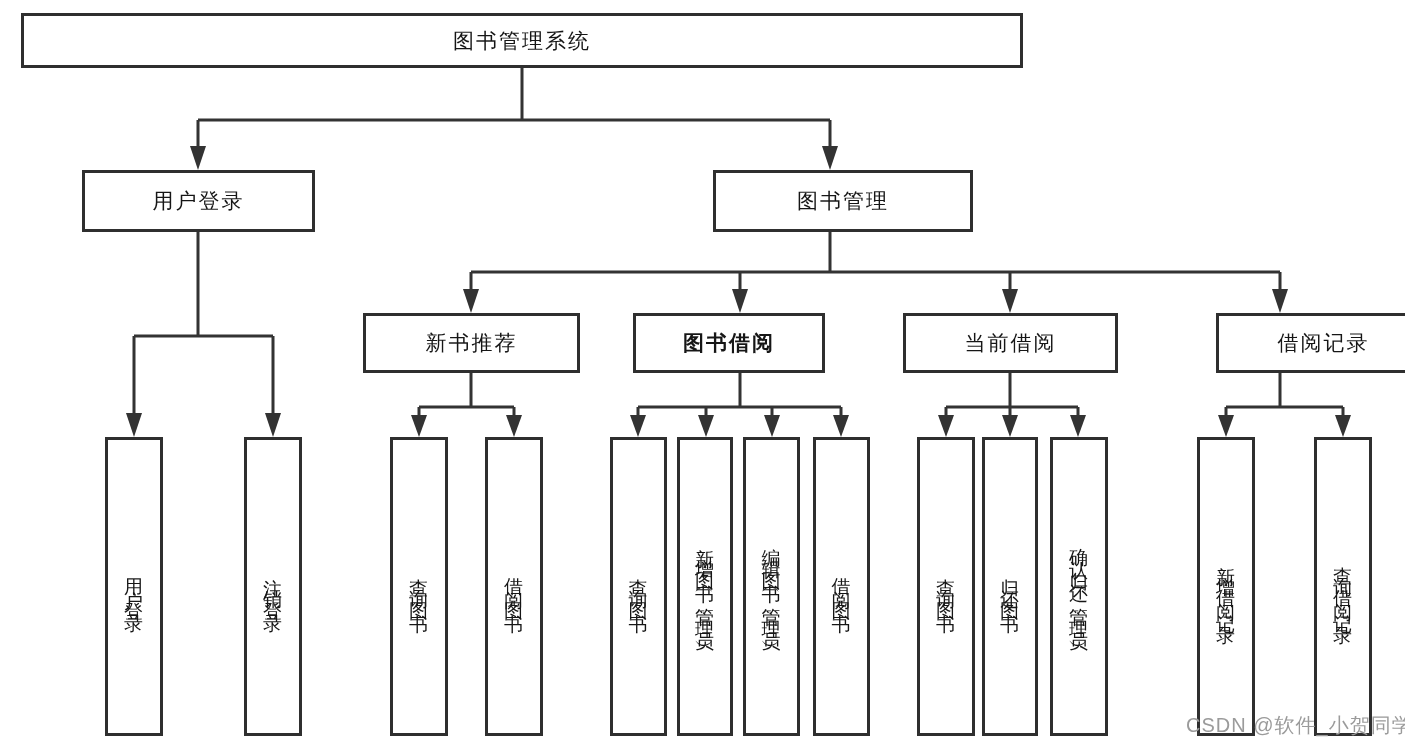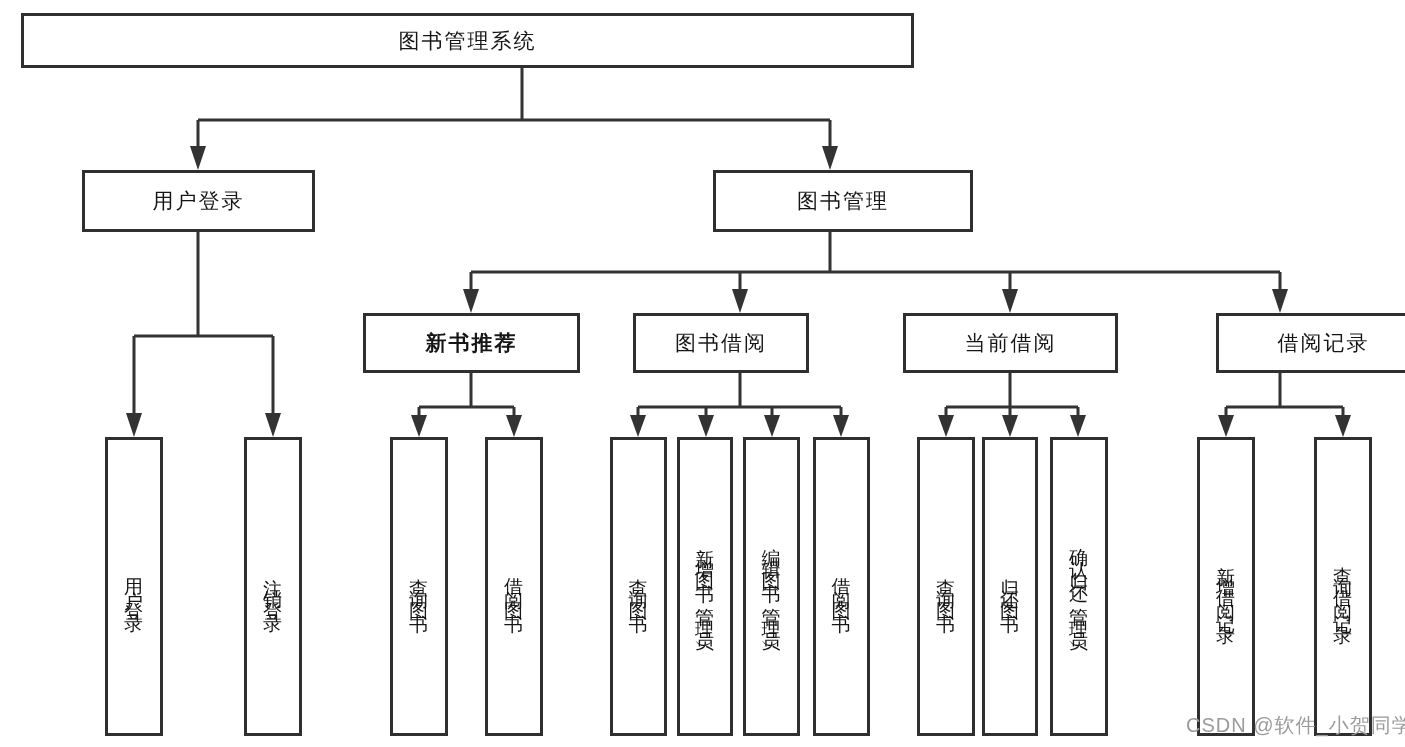--- a/index.html
+++ b/index.html
@@ -91,35 +91,35 @@
       <polygon points="764,415 780,415 772,437"></polygon>
       <polygon points="833,415 849,415 841,437"></polygon>
       <polygon points="938,415 954,415 946,437"></polygon>
       <polygon points="1002,415 1018,415 1010,437"></polygon>
       <polygon points="1070,415 1086,415 1078,437"></polygon>
       <polygon points="1218,415 1234,415 1226,437"></polygon>
       <polygon points="1335,415 1351,415 1343,437"></polygon>
     </g>
   </svg>
 
-  <div class="node" style="left:21px; top:13px; width:893px; height:55px;">
+  <div class="node" style="left:21px; top:13px; width:1002px; height:55px;">
     <span class="node-label">图书管理系统</span>
   </div>
 
   <div class="node" style="left:82px; top:170px; width:233px; height:62px;">
     <span class="node-label">用户登录</span>
   </div>
   <div class="node" style="left:713px; top:170px; width:260px; height:62px;text-align:center;">
     <span class="node-label">图书管理</span>
   </div>
 
-  <div class="node" style="left:363px; top:313px; width:217px; height:60px;font-weight:bold;">
+  <div class="node" style="left:363px; top:313px; width:217px; height:60px;">
     <span class="node-label">新书推荐</span>
   </div>
-  <div class="node" style="left:633px; top:313px; width:176px; height:60px;">
+  <div class="node" style="left:633px; top:313px; width:192px; height:60px;font-weight:bold;">
     <span class="node-label">图书借阅</span>
   </div>
   <div class="node" style="left:903px; top:313px; width:215px; height:60px;text-align:right;">
     <span class="node-label">当前借阅</span>
   </div>
   <div class="node" style="left:1172px; top:313px; width:215px; height:60px;margin-left:44px;">
     <span class="node-label">借阅记录</span>
   </div>
 
   <div class="node leaf" style="left:105px; top:437px; width:58px; height:299px;">

